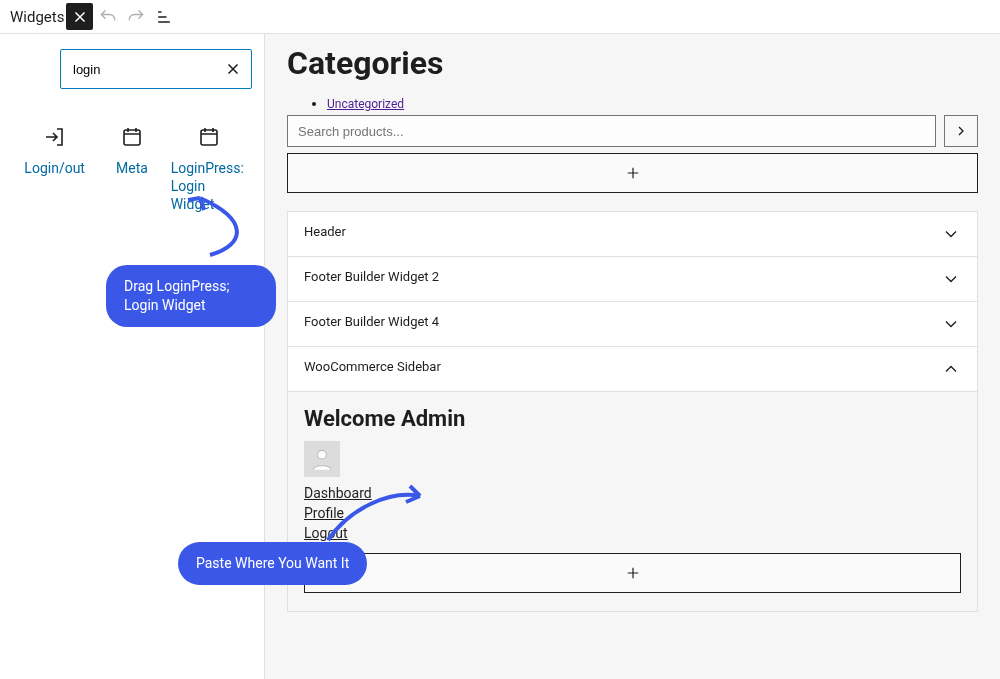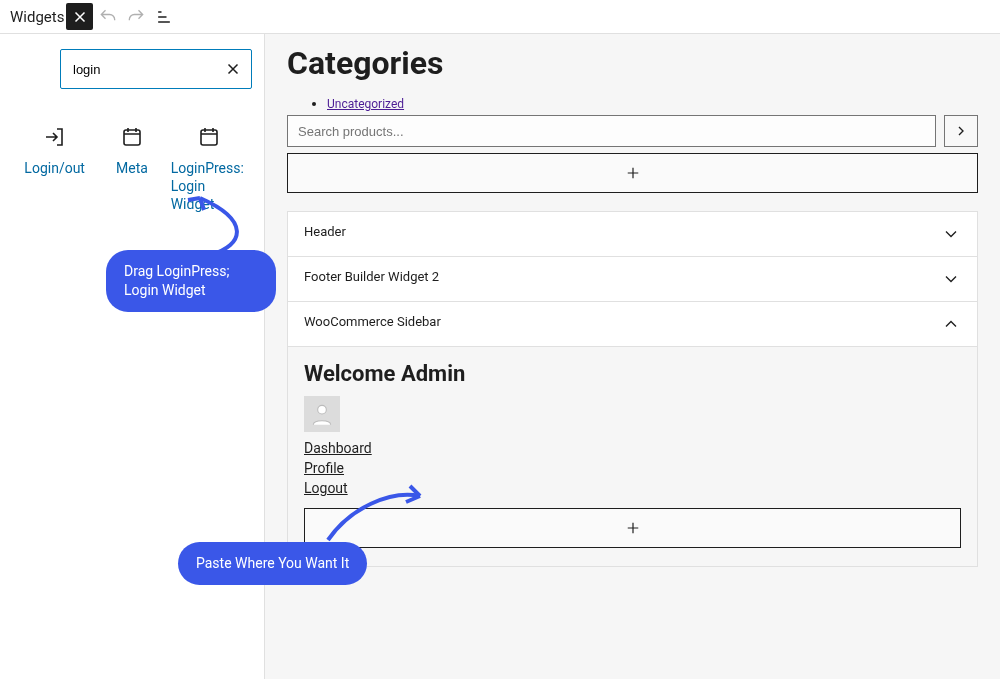--- a/index.html
+++ b/index.html
@@ -156,20 +156,28 @@
           <div class="acc-head">
             <span>Header</span>
             <svg viewBox="0 0 24 24">
                 <path d="M6 9l6 6 6-6" stroke="#1e1e1e" stroke-width="1.6" fill="none"></path>
               </svg>
           </div>
         </div>
         <div class="acc-item">
           <div class="acc-head">
             <span>Footer Builder Widget 2</span>
+            <svg viewBox="0 0 24 24">
+                <path d="M6 9l6 6 6-6" stroke="#1e1e1e" stroke-width="1.6" fill="none"></path>
+              </svg>
+          </div>
+        </div>
+        <div class="acc-item">
+          <div class="acc-head">
+            <span>Footer Builder Widget 4</span>
             <svg viewBox="0 0 24 24">
                 <path d="M6 9l6 6 6-6" stroke="#1e1e1e" stroke-width="1.6" fill="none"></path>
               </svg>
           </div>
         </div>
         <div class="acc-item">
           <div class="acc-head">
             <span>WooCommerce Sidebar</span>
             <svg viewBox="0 0 24 24">
                 <path d="M6 15l6-6 6 6" stroke="#1e1e1e" stroke-width="1.6" fill="none"></path>
@@ -194,21 +202,21 @@
                 </svg>
             </div>
           </div>
         </div>
 
       </div>
     </div>
   </div>
 </div>
 
-<div class="callout" style="left:106px; top:250px; max-width:170px;">
+<div class="callout" style="left:106px; top:265px; max-width:170px;border-radius:21px;">
   <span>Drag LoginPress; Login Widget</span>
 </div>
 <svg class="arrow-svg" style="left:170px; top:190px; width:90px; height:70px;" viewBox="0 0 90 70">
   <path d="M40 65 C 75 55, 80 30, 30 8" stroke="#3a57e8" stroke-width="4" fill="none"></path>
   <path d="M30 8 l-12 2 M30 8 l4 12" stroke="#3a57e8" stroke-width="4" fill="none"></path>
 </svg>
 
 <div class="callout" style="left:178px; top:542px;">
   <span>Paste Where You Want It</span>
 </div>

